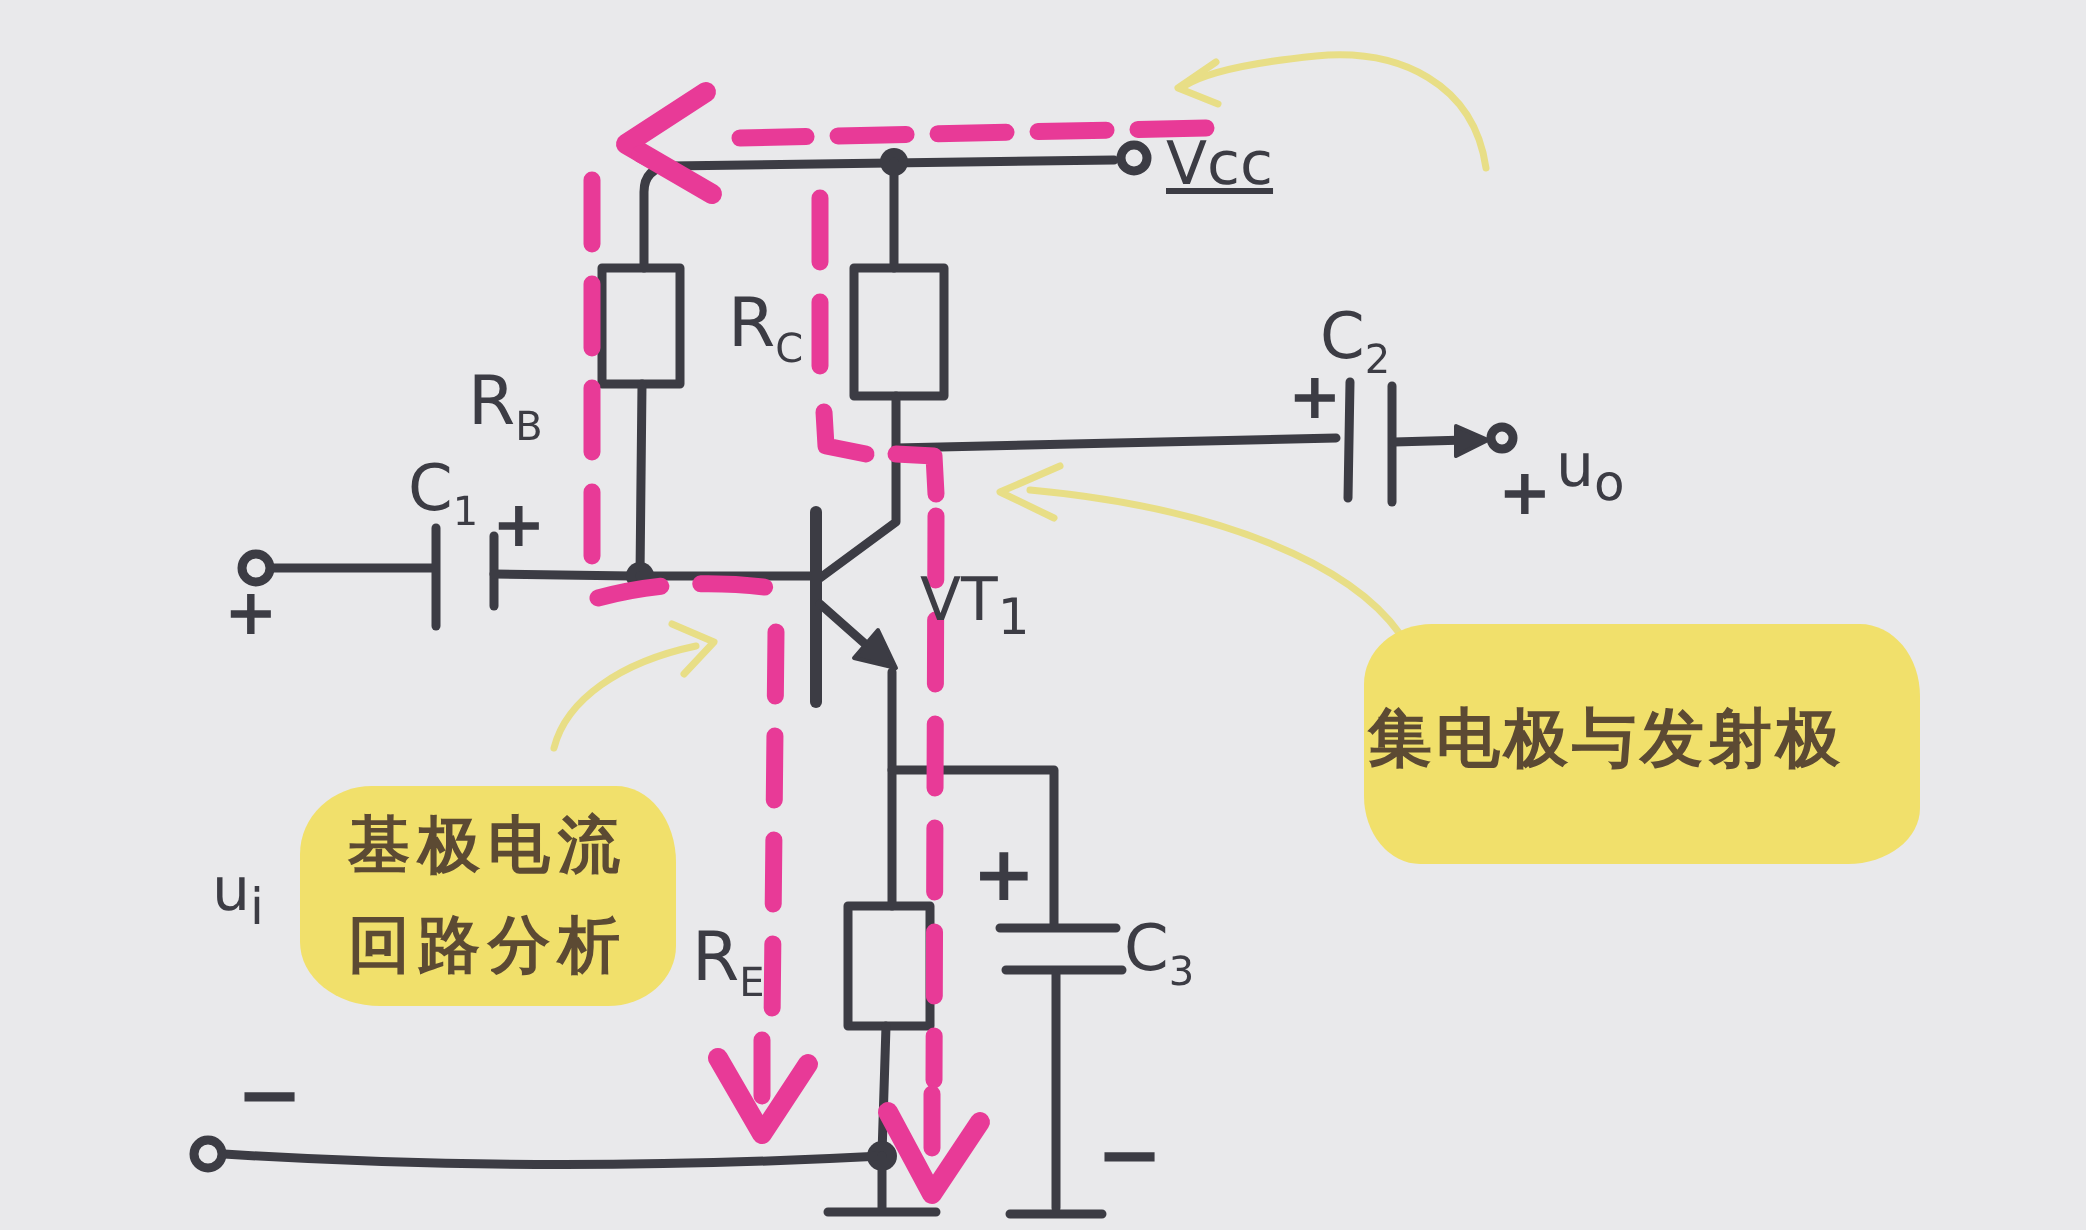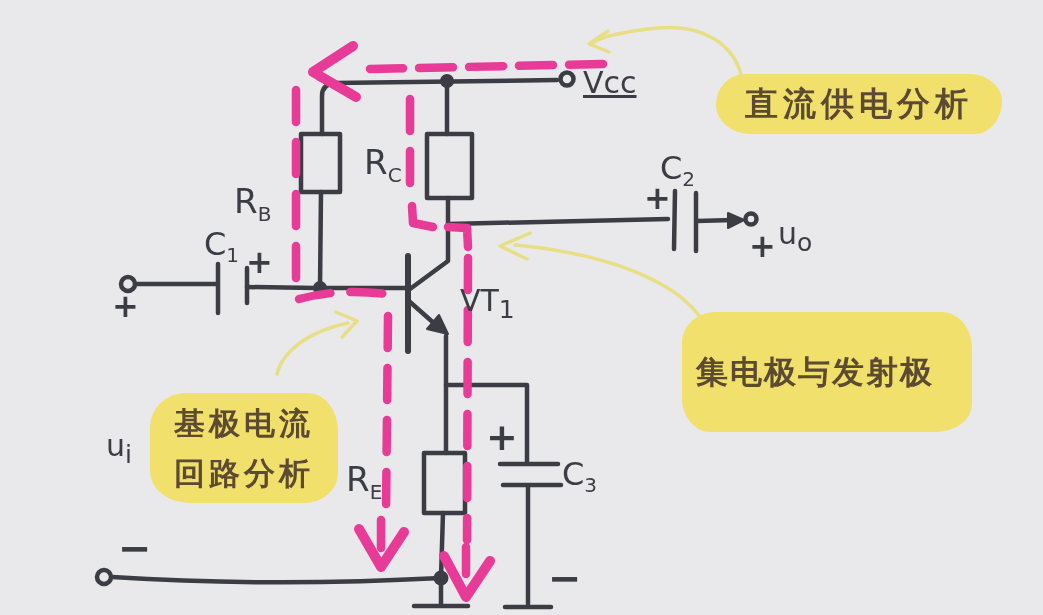--- a/index.html
+++ b/index.html
@@ -34,21 +34,21 @@
   .sign.dash{font-size:40px;}
   
   .blob{
     position:absolute;
     background:#f1e06b;
     color:#5c4a33;
     display:flex;flex-direction:column;justify-content:center;
     font-weight:bold;
   }
   .blob1{left:716px;top:74px;width:286px;height:60px;border-radius:30px 34px 28px 36px/32px 28px 34px 30px;align-items:center;font-size:33px;letter-spacing:5px;}
-  .blob2{left:682px;top:312px;width:276px;height:120px;border-radius:34px 30px 36px 28px/30px 36px 28px 34px;padding-left:14px;font-size:32px;letter-spacing:2px;}
+  .blob2{left:682px;top:312px;width:276px;height:120px;border-radius:34px 30px 36px 28px/30px 36px 28px 34px;padding-left:2px;font-size:32px;letter-spacing:2px;font-family:Liberation Mono, monospace;}
   .blob2 div{line-height:48px;}
   .blob3{left:150px;top:393px;width:188px;height:110px;border-radius:36px 30px 34px 40px/34px 38px 30px 32px;align-items:center;font-size:31px;letter-spacing:4px;}
   .blob3 div{line-height:50px;}
 </style>
 </head>
 <body>
 
 <div class="canvas">
 
   <svg class="art" width="1043" height="615" viewBox="0 0 1043 615">
@@ -160,23 +160,20 @@
   </div>
 
   <div class="sign" style="left:112px;top:290px;">+</div>
   <div class="sign" style="left:246px;top:246px;">+</div>
   <div class="sign" style="left:644px;top:182px;">+</div>
   <div class="sign" style="left:749px;top:230px;">+</div>
   <div class="sign big" style="left:486px;top:418px;">+</div>
   <div class="sign dash" style="left:118px;top:528px;">−</div>
   <div class="sign dash" style="left:548px;top:558px;">−</div>
 
-  <div class="blob blob1">
-    <div>直流供电分析</div>
-  </div>
   <div class="blob blob2">
     <div>集电极与发射极</div>
   </div>
   <div class="blob blob3">
     <div>基极电流</div>
     <div>回路分析</div>
   </div>
 
 </div>
 

